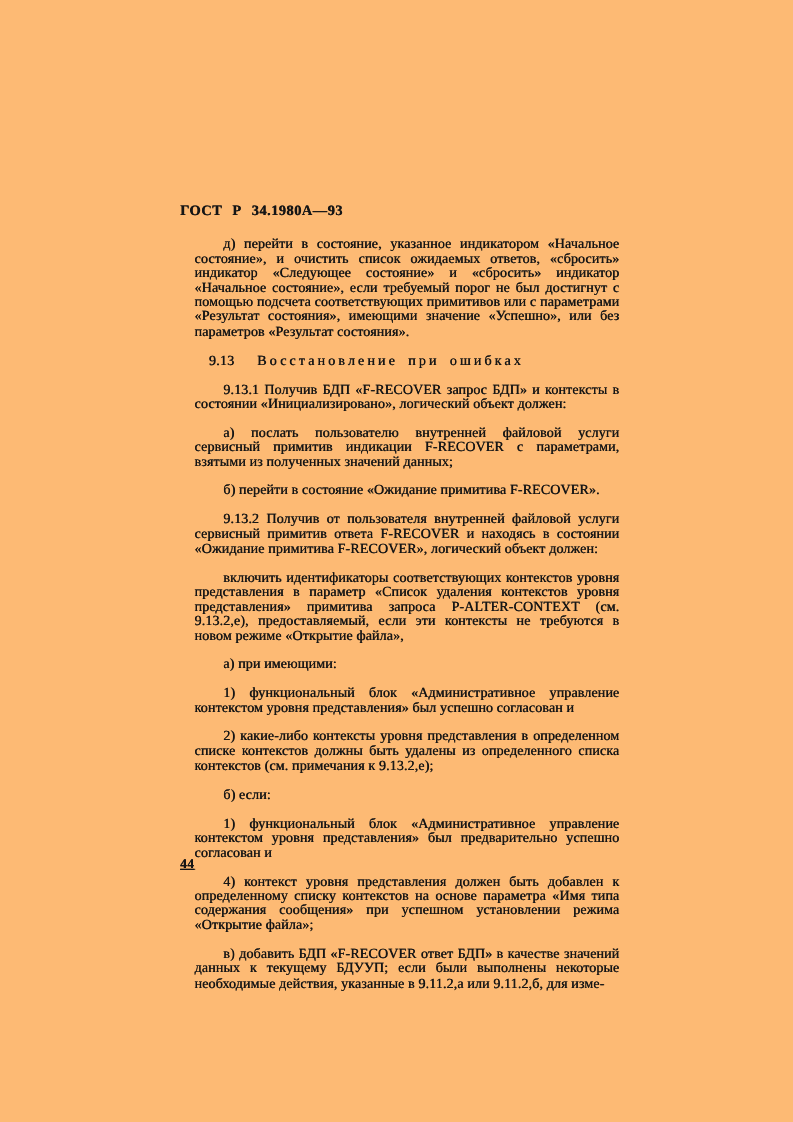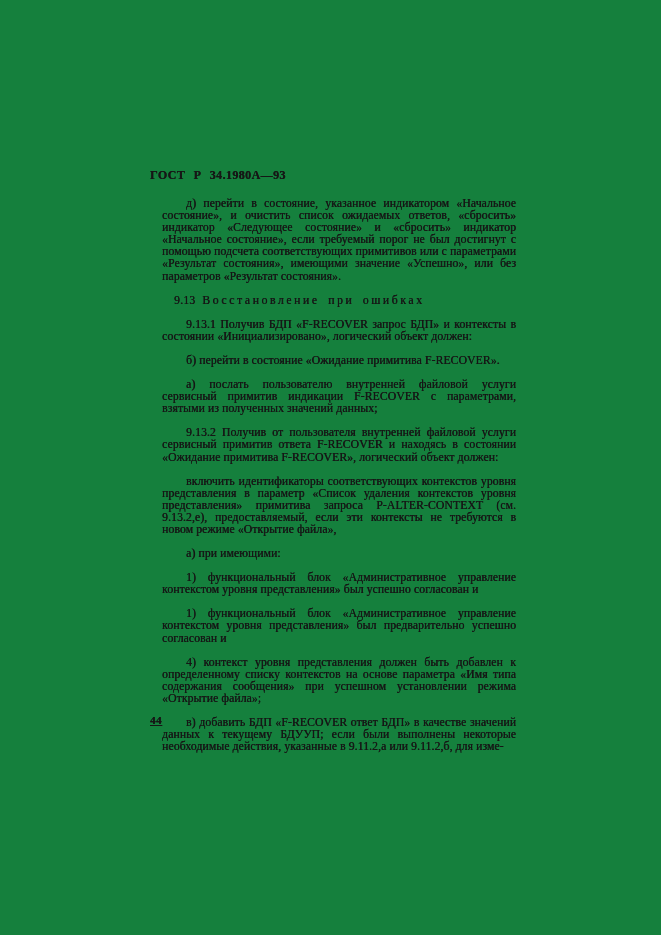--- a/index.html
+++ b/index.html
@@ -4,21 +4,21 @@
 <style>
   html, body {
     margin: 0;
     padding: 0;
     background: #ffffff;
   }
   .page {
     position: relative;
     width: 661px;
     height: 935px;
-    background: #15803d;
+    background: #fdba74;
     overflow: hidden;
     font-family: "Liberation Serif", "DejaVu Serif", serif;
     color: #161616;
   }
   .content {
     position: absolute;
     left: 150px;
     top: 168px;
     width: 378px;
     text-shadow: 0.35px 0 currentColor; 
@@ -40,21 +40,21 @@
   }
   h2.section-heading {
     margin: 6px 0 4px 0;
     font-size: 11.7px;
     line-height: 12.1px;
     font-weight: normal;
     text-indent: 24px;
   }
   h2.section-heading .sec-num {
     letter-spacing: 0.2px;
-    margin-right: 4px;
+    margin-right: 16px;
   }
   h2.section-heading .sec-title {
     letter-spacing: 2.6px;
     word-spacing: 3px;
   }
   .page-number {
     position: absolute;
     left: 150px;
     top: 714px;
     font-size: 11px;
@@ -76,26 +76,28 @@
     <div class="body-text">
 
       <p class="para">д) перейти в состояние, указанное индикатором «Начальное состояние», и очистить список ожидаемых ответов, «сбросить» индикатор «Следующее состояние» и «сбросить» индикатор «Начальное состояние», если требуемый порог не был достигнут с помощью подсчета соответствующих примитивов или с параметрами «Результат состояния», имеющими значение «Успешно», или без параметров «Результат состояния».</p>
 
       <h2 class="section-heading">
         <span class="sec-num">9.13</span>
         <span class="sec-title">Восстановление при ошибках</span>
       </h2>
 
       <p class="para">9.13.1 Получив БДП «F-RECOVER запрос БДП» и контексты в состоянии «Инициализировано», логический объект должен:</p>
+      <p class="para">а) послать пользователю внутренней файловой услуги сервисный примитив индикации F-RECOVER с параметрами, взятыми из полученных значений данных;</p>
       <p class="para">б) перейти в состояние «Ожидание примитива F-RECOVER».</p>
-      <p class="para">а) послать пользователю внутренней файловой услуги сервисный примитив индикации F-RECOVER с параметрами, взятыми из полученных значений данных;</p>
       <p class="para">9.13.2 Получив от пользователя внутренней файловой услуги сервисный примитив ответа F-RECOVER и находясь в состоянии «Ожидание примитива F-RECOVER», логический объект должен:</p>
       <p class="para">включить идентификаторы соответствующих контекстов уровня представления в параметр «Список удаления контекстов уровня представления» примитива запроса P-ALTER-CONTEXT (см. 9.13.2,е), предоставляемый, если эти контексты не требуются в новом режиме «Открытие файла»,</p>
       <p class="para">а) при имеющими:</p>
       <p class="para">1) функциональный блок «Административное управление контекстом уровня представления» был успешно согласован и</p>
+      <p class="para">2) какие-либо контексты уровня представления в определенном списке контекстов должны быть удалены из определенного списка контекстов (см. примечания к 9.13.2,е);</p>
+      <p class="para">б) если:</p>
       <p class="para">1) функциональный блок «Административное управление контекстом уровня представления» был предварительно успешно согласован и</p>
       <p class="para">4) контекст уровня представления должен быть добавлен к определенному списку контекстов на основе параметра «Имя типа содержания сообщения» при успешном установлении режима «Открытие файла»;</p>
       <p class="para">в) добавить БДП «F-RECOVER ответ БДП» в качестве значений данных к текущему БДУУП; если были выполнены некоторые необходимые действия, указанные в 9.11.2,а или 9.11.2,б, для изме-</p>
 
     </div>
   </div>
 
   <div class="page-number">44</div>
 
 </div>

